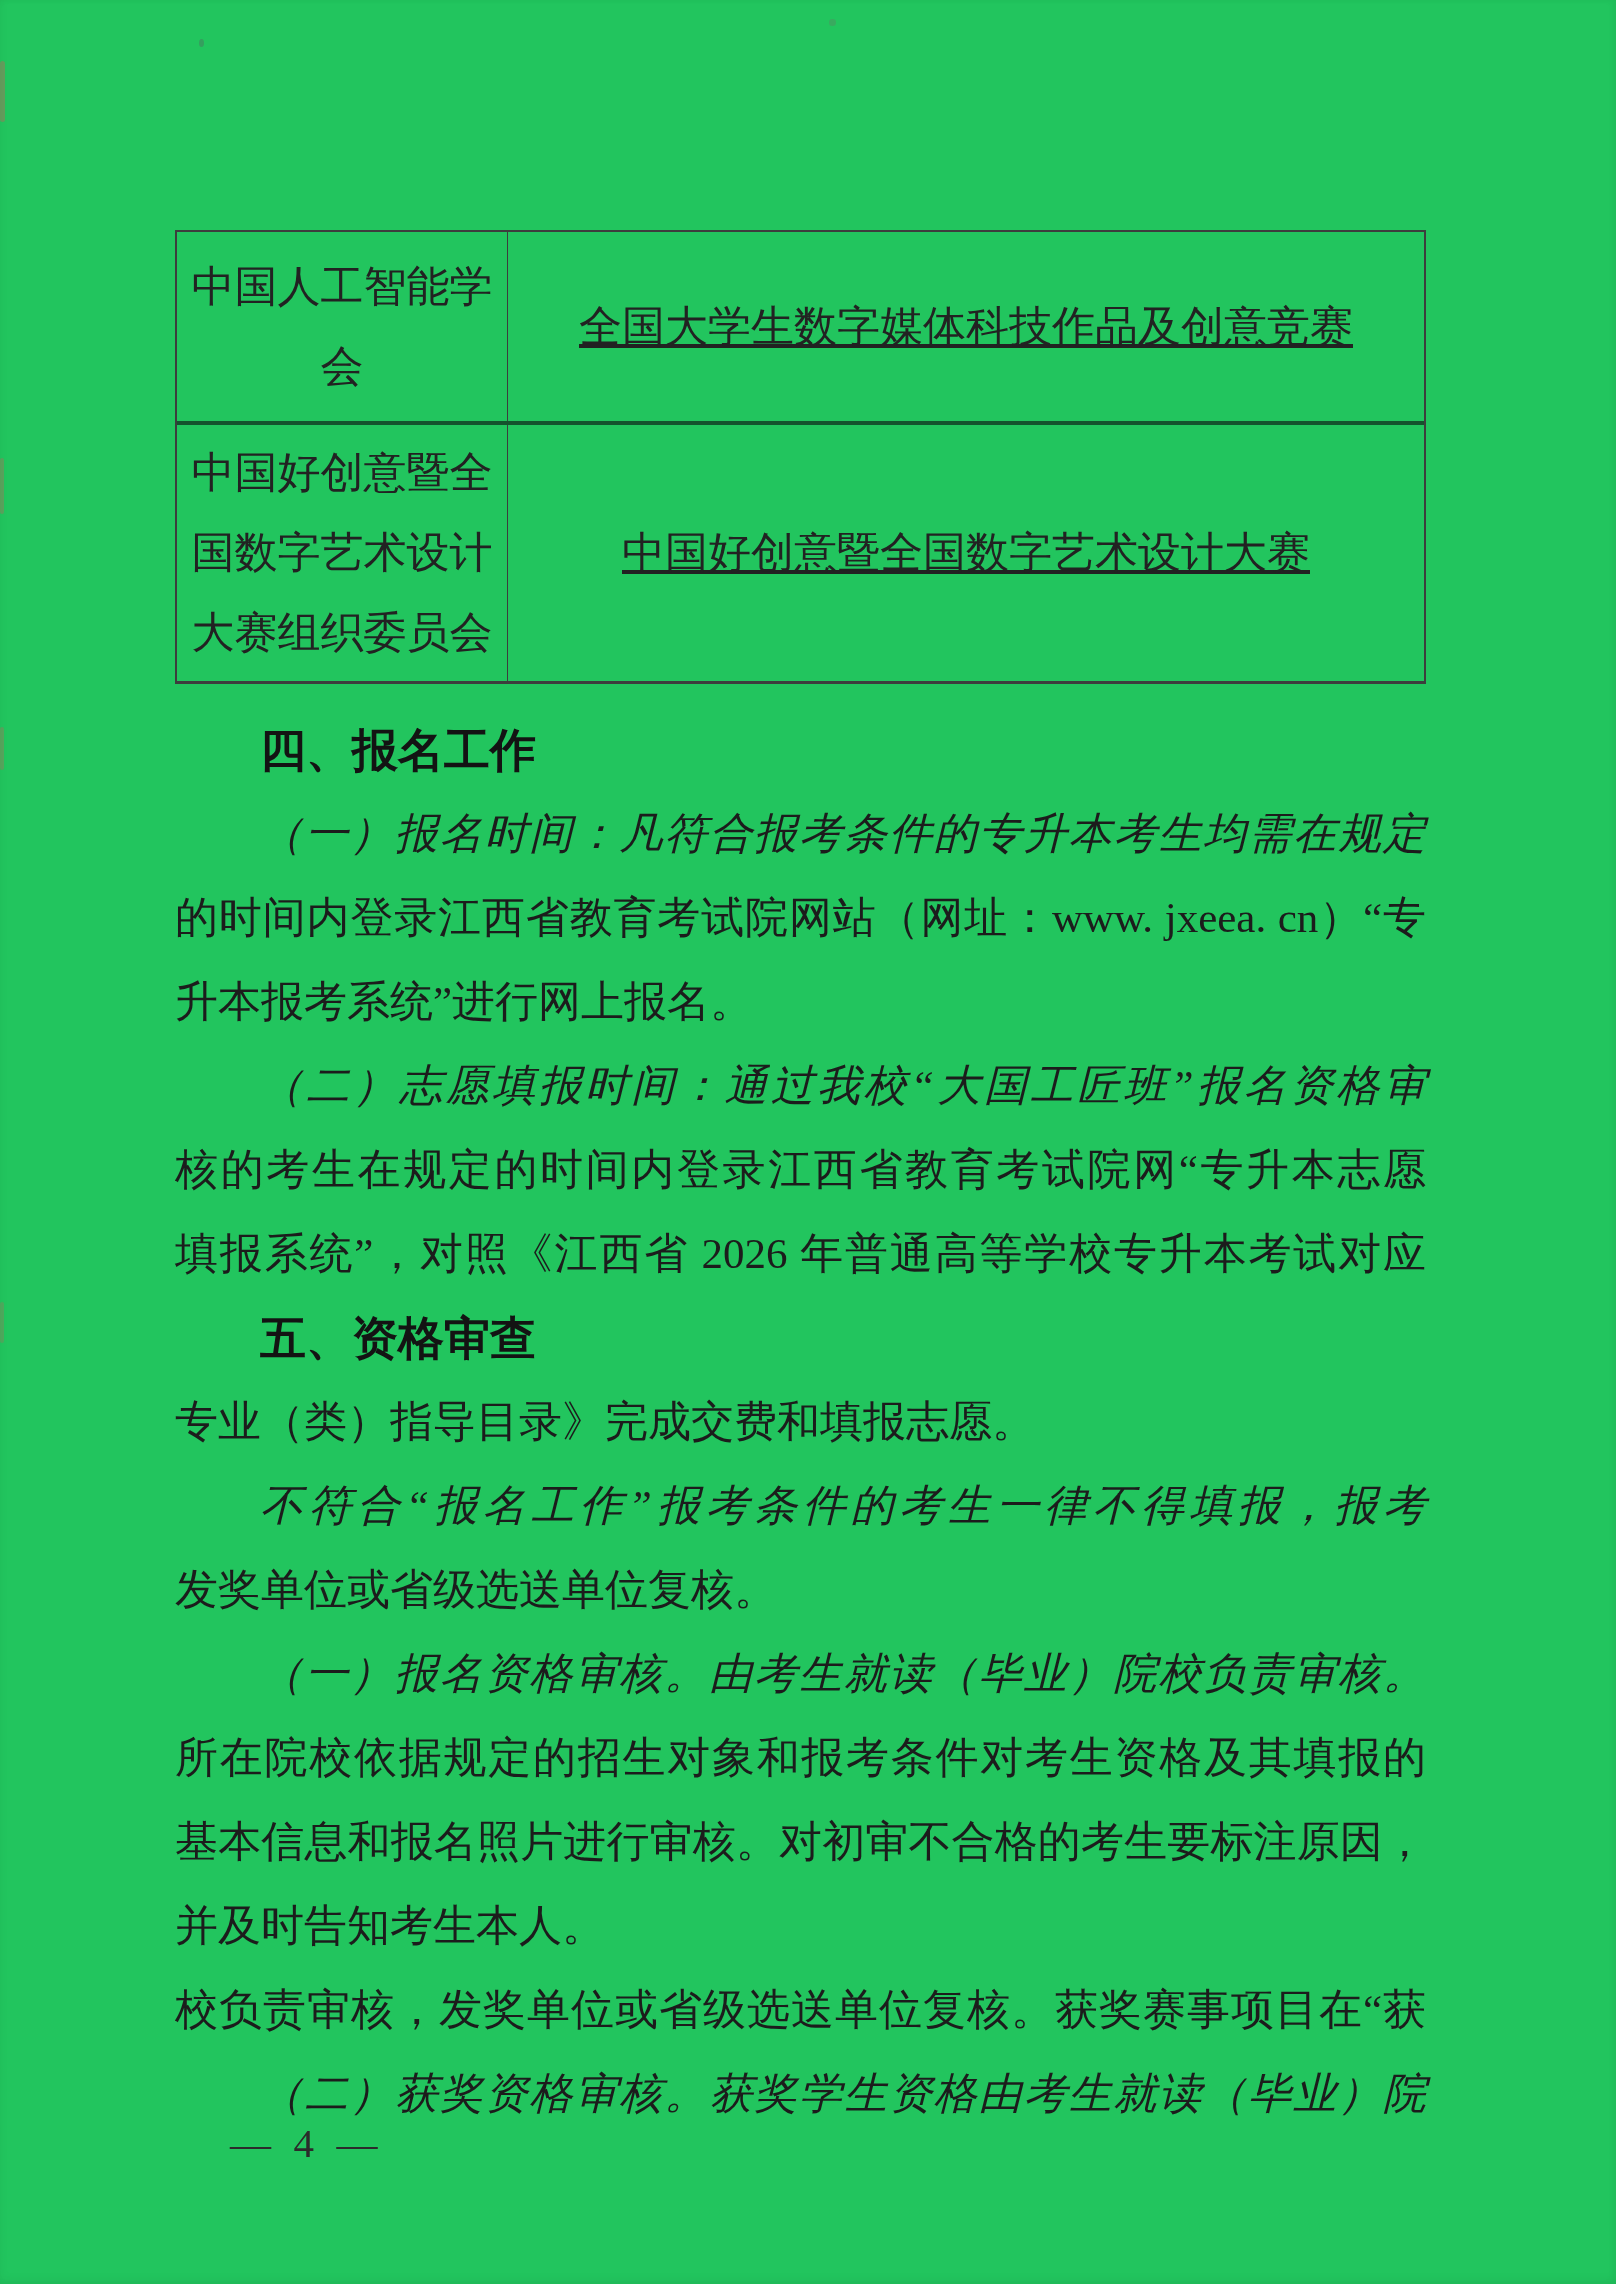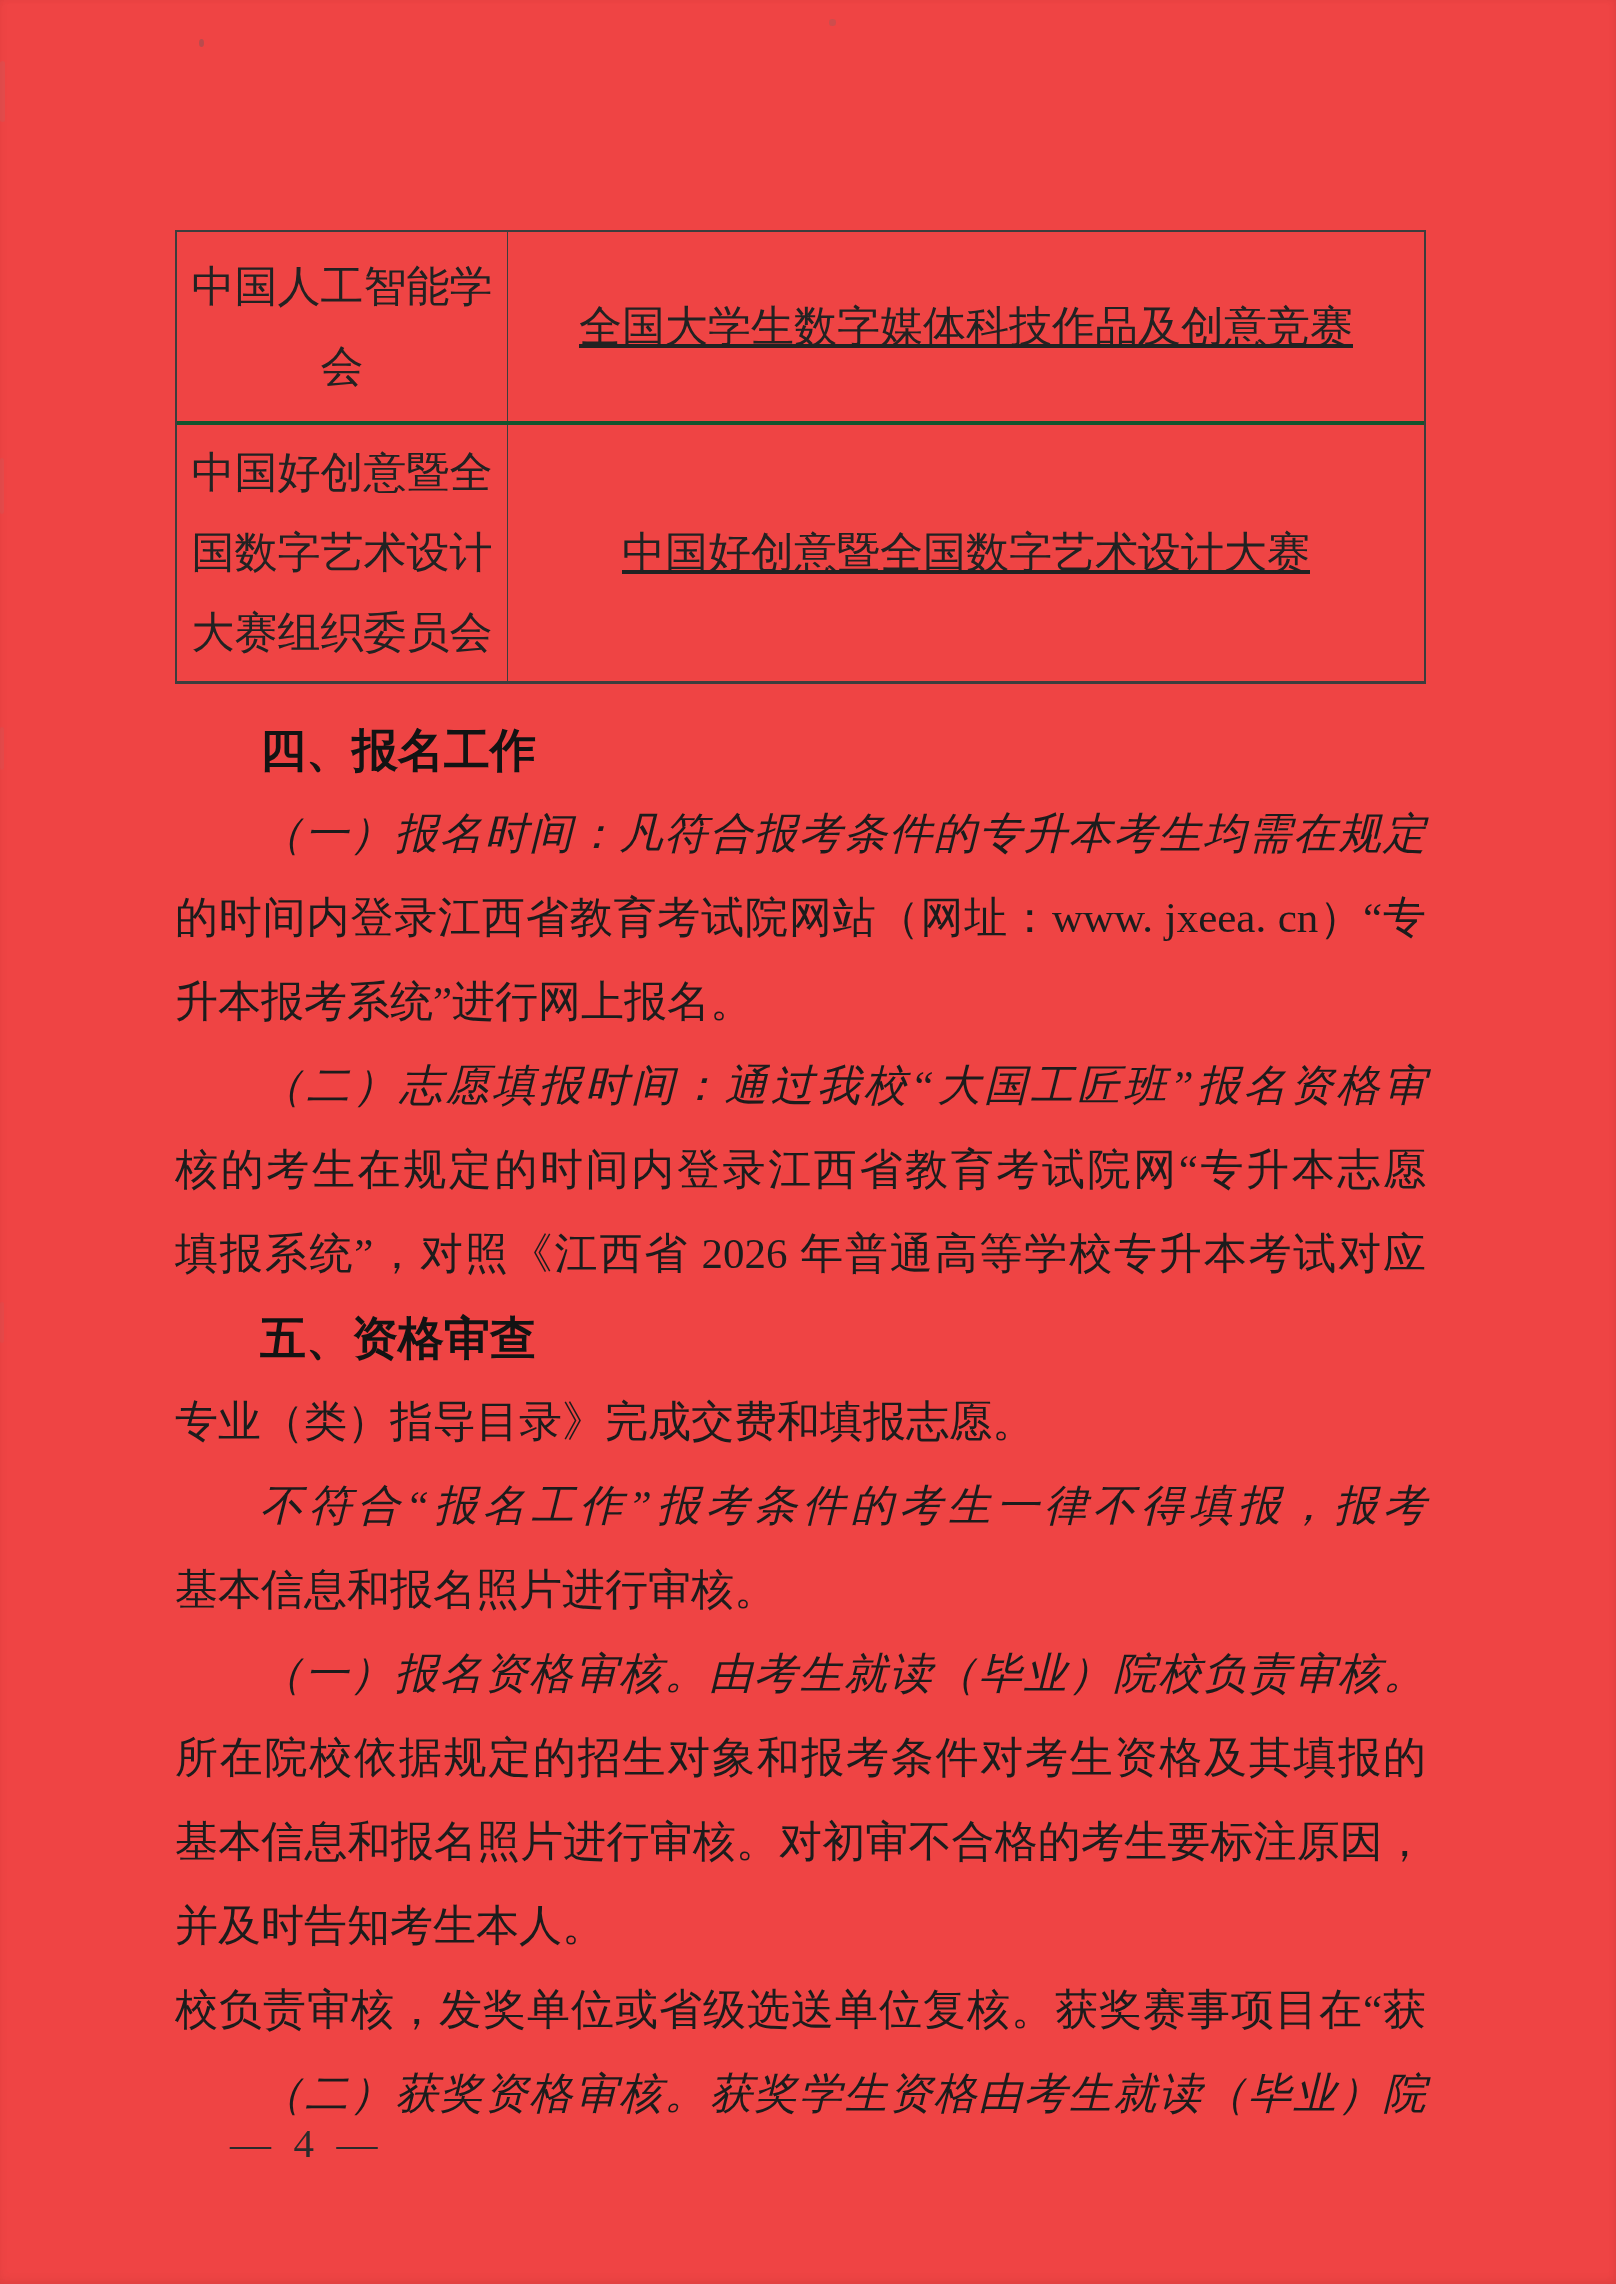--- a/index.html
+++ b/index.html
@@ -1,20 +1,20 @@
 <!DOCTYPE html>
 <html style="font-size:8.1px"><head>
 <meta charset="utf-8">
 <style>
   html, body { margin: 0; padding: 0; background: #9a9a9a; }
   .page {
     position: relative;
     width: 1617px;
     height: 2284px;
-    background: #ef4444;
+    background: #22c55e;
     overflow: hidden;
     font-family: "Liberation Serif", "DejaVu Serif", serif;
     color: #1e1e1e;
     box-shadow: inset 0 -4.1px 9.2px rgba(0,0,0,0.05), inset -3.1px 0 7.1px rgba(0,0,0,0.035);
   }
 
   
   .comp-table {
     position: absolute;
     left: 175px;
@@ -124,21 +124,21 @@
     <div class="line">升本报考系统”进行网上报名。</div>
 
     <div class="line fill indent">（二）志愿填报时间：通过我校“大国工匠班”报名资格审</div>
     <div class="line fill">核的考生在规定的时间内登录江西省教育考试院网“专升本志愿</div>
     <div class="line fill">填报系统”，对照《江西省 2026 年普通高等学校专升本考试对应</div>
     <div class="line heading">五、资格审查</div>
 
     <div class="line">专业（类）指导目录》完成交费和填报志愿。</div>
 
     <div class="line fill indent">不符合“报名工作”报考条件的考生一律不得填报，报考</div>
-    <div class="line">基本信息和报名照片进行审核。</div>
+    <div class="line">发奖单位或省级选送单位复核。</div>
 
     <div class="line fill indent">（一）报名资格审核。由考生就读（毕业）院校负责审核。</div>
     <div class="line fill">所在院校依据规定的招生对象和报考条件对考生资格及其填报的</div>
     <div class="line fill">基本信息和报名照片进行审核。对初审不合格的考生要标注原因，</div>
     <div class="line">并及时告知考生本人。</div>
 
     <div class="line fill">校负责审核，发奖单位或省级选送单位复核。获奖赛事项目在“获</div>
     <div class="line fill indent">（二）获奖资格审核。获奖学生资格由考生就读（毕业）院</div>
   </div>
 

